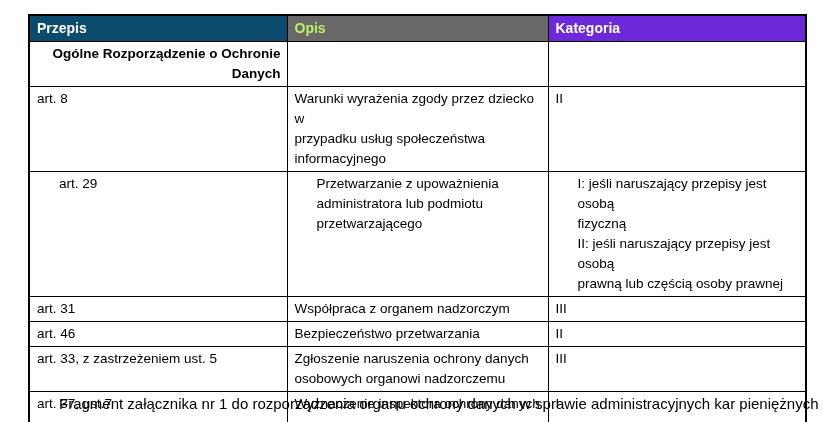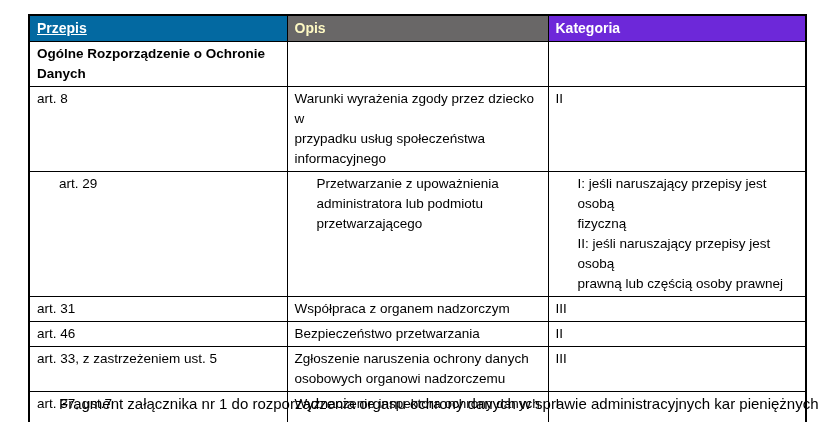--- a/index.html
+++ b/index.html
@@ -37,21 +37,21 @@
   .reg-table td {
     border: 1px solid #000000;
     vertical-align: top;
     padding: 2px 6px 2px 7px;
     font-size: 13.5px;
     line-height: 20px;
     white-space: pre-line;
     overflow: hidden;
   }
   tr.bold-row td { font-weight: bold; }
-  tr.r0 td { height: 38px; }
+  tr.r0 td { height: 38px; text-align: right; }
   tr.r1 td { height: 62px; margin-left: 9px; }
   tr.r2 td { height: 82px; padding-left: 29px; }
   tr.r3 td { height: 38px; }
   tr.r4 td { height: 21px; }
   tr.r5 td { height: 21px; }
   tr.r6 td { height: 39px; }
   tr.r7 td { height: 39px; }
   .caption {
     position: absolute;
     left: 20px; top: 394px;
@@ -68,22 +68,22 @@
 
 <div class="table-wrap">
   <table class="reg-table">
     <colgroup>
         <col class="c1">
         <col class="c2">
         <col class="c3">
       </colgroup>
     <thead>
       <tr>
-        <th style="background: #0369a1; color: rgb(255, 255, 255); text-decoration: underline;">Przepis</th>
-        <th style="background: rgb(105, 103, 103); color: #fef9c3;">Opis</th>
+        <th style="background: #0c4a6e; color: rgb(255, 255, 255);">Przepis</th>
+        <th style="background: rgb(105, 103, 103); color: #bef264;">Opis</th>
         <th style="background: #6d28d9; color: rgb(255, 255, 255);">Kategoria</th>
       </tr>
     </thead>
     <tbody>
       <tr class="r0 bold-row">
         <td>Ogólne Rozporządzenie o Ochronie
 Danych</td>
         <td></td>
         <td></td>
       </tr>

